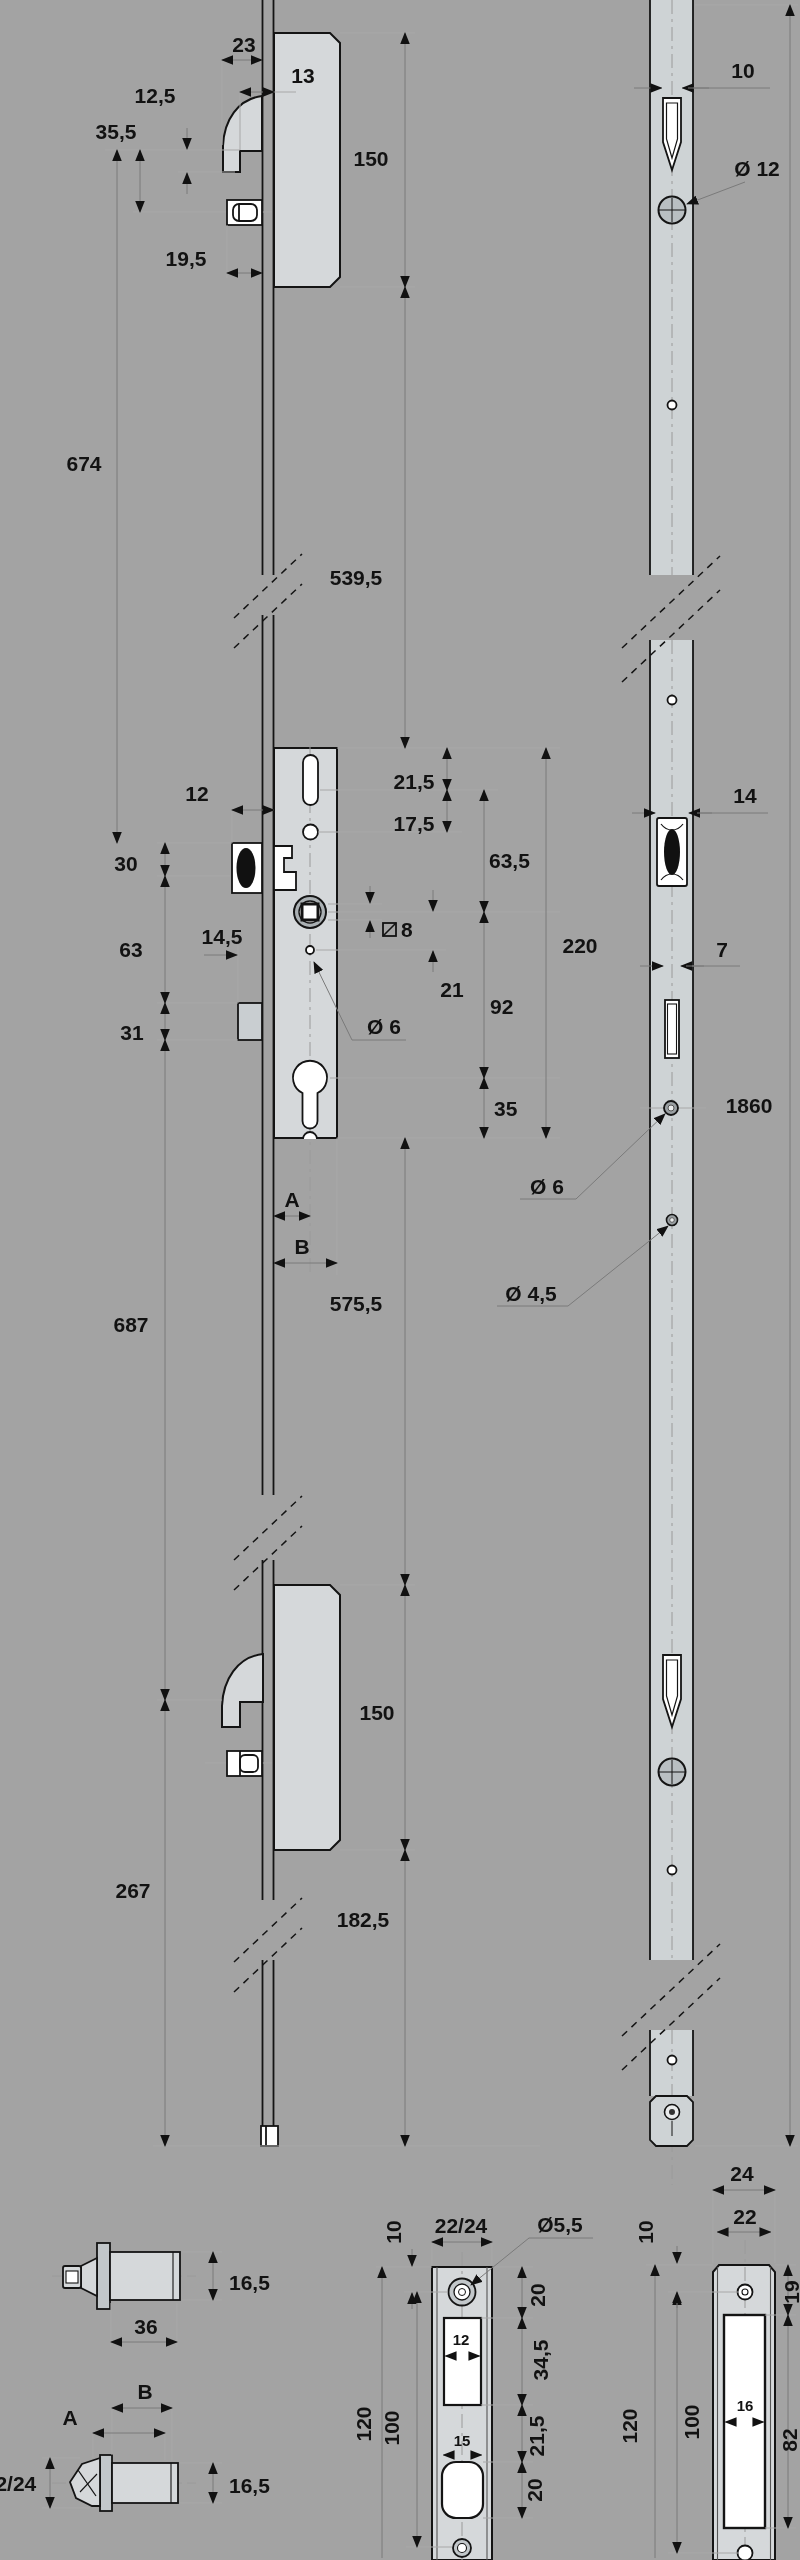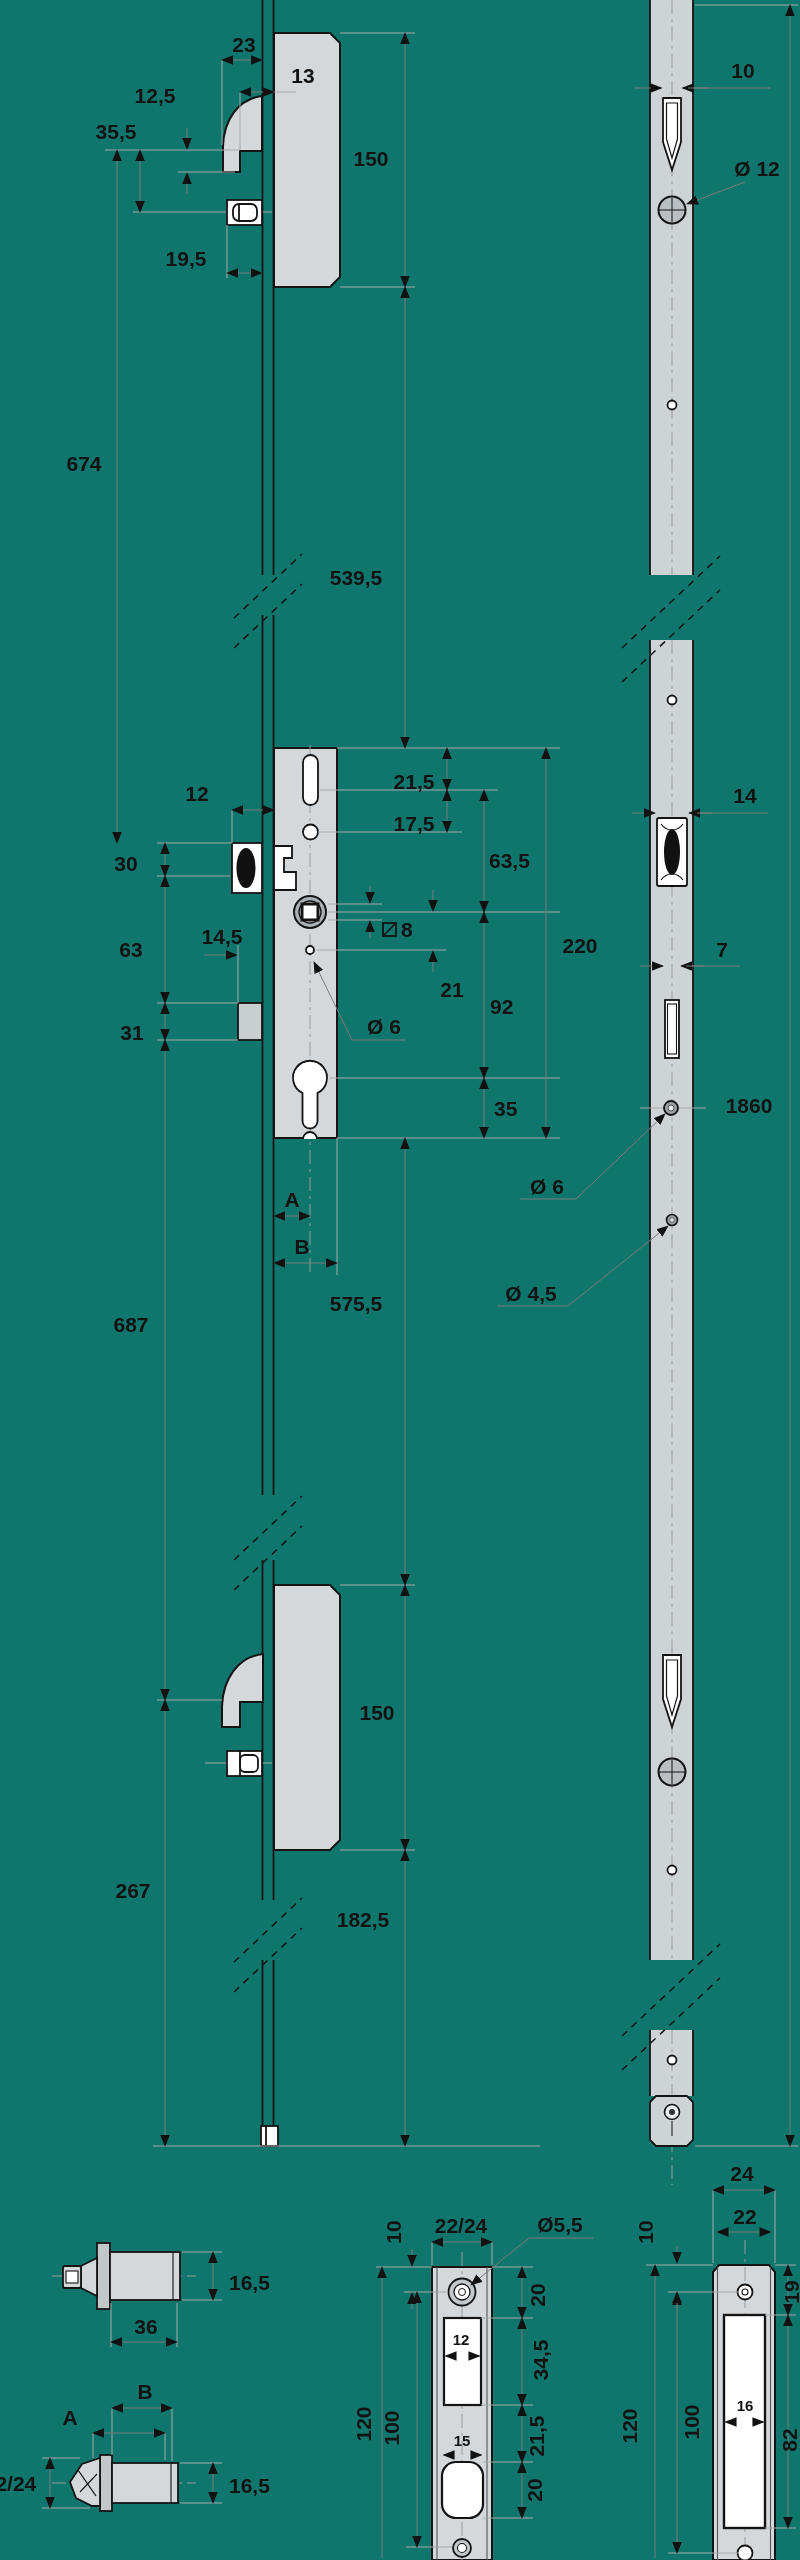--- a/index.html
+++ b/index.html
@@ -1,16 +1,16 @@
 <!DOCTYPE html>
 <html><head>
 <meta charset="utf-8">
 <style>
   html,body{margin:0;padding:0;background:#fff;}
-  #stage{width:800px;height:2560px;position:relative;background:#0f766e;}
+  #stage{width:800px;height:2560px;position:relative;background:#a3a3a3;}
   svg{display:block;}
   text{font:700 21px "Liberation Sans", sans-serif;fill:#121212;}
   text.sm{font-size:15px;}
   .geo{stroke:#141414;stroke-width:1.8;fill:none;}
   .case{fill:#d5d8da;stroke:#141414;stroke-width:2;}
   .strip{fill:#ced3d5;}
   .white{fill:#ffffff;stroke:#141414;stroke-width:1.8;}
   .dim{stroke:#7a7a7a;stroke-width:1;fill:none;}
   .ref{stroke:#a8a8a8;stroke-width:1;fill:none;}
   .cl{stroke:#9a9a9a;stroke-width:1;fill:none;stroke-dasharray:14 5 3 5;}

